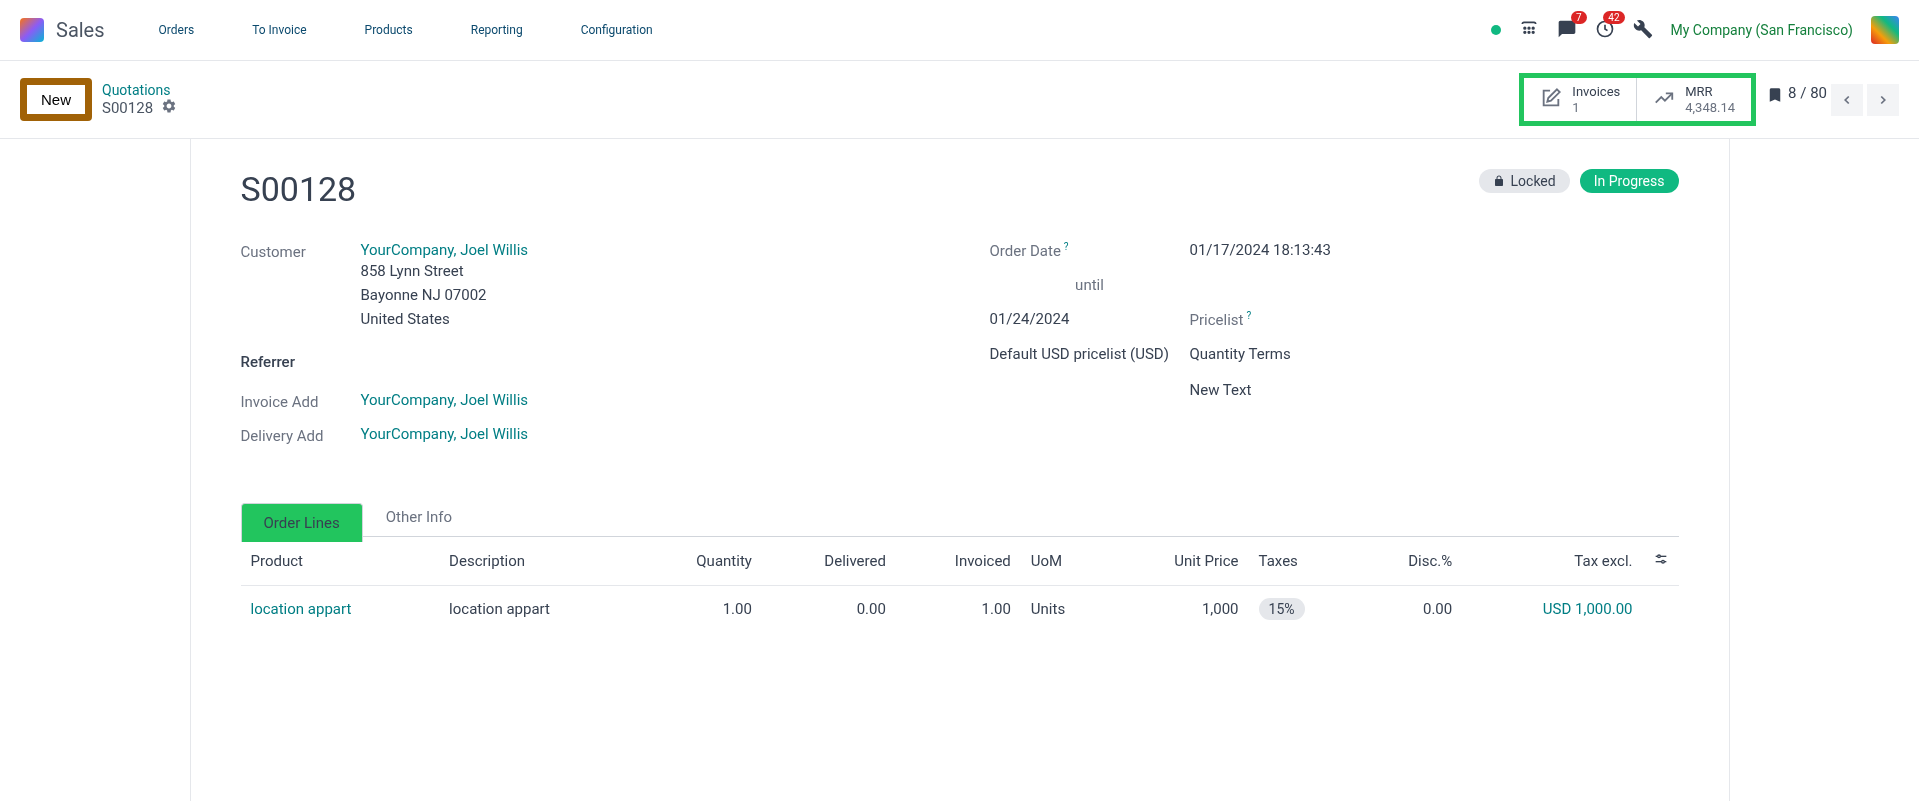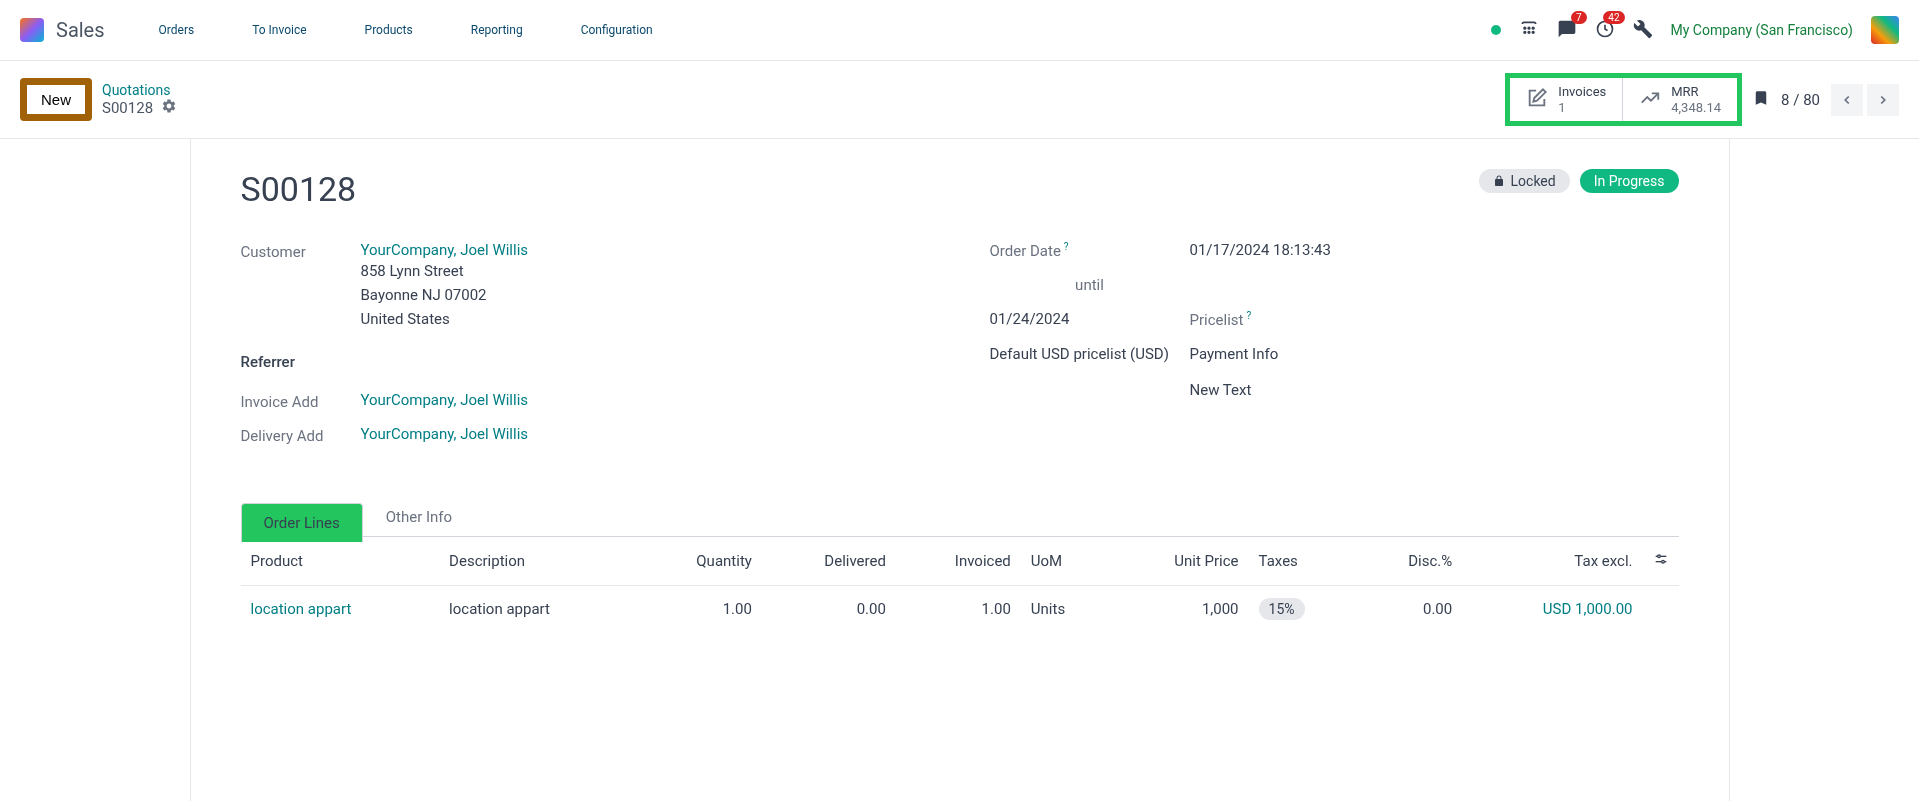--- a/index.html
+++ b/index.html
@@ -26,21 +26,21 @@
 .breadcrumb .parent { color: #017e84; font-size: 14px; }
 .breadcrumb .current { color: #4b5563; font-size: 15px; display: flex; align-items: center; gap: 8px; }
 .gear { color: #6b7280; cursor: pointer; }
 .stat-buttons { margin-left: auto; display: flex; border: 5px solid #22c55e; border-radius: 0; overflow: hidden; }
 .stat-btn { display: flex; align-items: center; gap: 10px; padding: 6px 16px; cursor: pointer; }
 .stat-btn + .stat-btn { border-left: 1px solid #d1d5db; }
 .stat-btn .stat-icon { color: #6b7280; }
 .stat-btn .stat-text { display: flex; flex-direction: column; font-size: 13px; line-height: 1.2; }
 .stat-btn .stat-label { color: #374151; }
 .stat-btn .stat-val { color: #6b7280; }
-.pager-area { margin-left: auto; display: flex; align-items: center; gap: 11px; }
+.pager-area { margin-left: auto; display: flex; gap: 4px; }
 .bookmark-icon { color: #374151; cursor: pointer; }
 .pager-text { font-size: 15px; color: #374151; }
 .pager-btns { display: flex; }
 .pager-btn { width: 32px; height: 32px; background: #f3f4f6; display: flex; align-items: center; justify-content: center; cursor: pointer; color: #6b7280; }
 .pager-btn + .pager-btn { margin-left: 4px; }
 
 
 .sheet { max-width: 1540px; margin: 0 auto; padding: 30px 50px 0 50px; border-left: 1px solid #e5e7eb; border-right: 1px solid #e5e7eb; position: relative; min-height: 720px; }
 .sheet-header { display: flex; align-items: flex-start; justify-content: space-between; margin-bottom: 32px; }
 .rec-title { font-size: 34px; color: #374151; font-weight: 400; }
@@ -241,21 +241,21 @@
       </div>
       <div class="col2-row">
         <div class="col2-label center">until</div>
       </div>
       <div class="col2-row">
         <div class="col2-label" style="color:#374151;">01/24/2024</div>
         <div class="col2-value" style="color:#6b7280;"><span>Pricelist</span><span class="help-q">?</span></div>
       </div>
       <div class="col2-row">
         <div class="col2-label" style="color:#374151;">Default USD pricelist (USD)</div>
-        <div class="col2-value" style="color:#374151;">Payment Info</div>
+        <div class="col2-value" style="color:#374151;">Quantity Terms</div>
       </div>
       <div class="col2-row" style="margin-top:18px;">
         <div class="col2-label"></div>
         <div class="col2-value">New Text</div>
       </div>
     </div>
   </div>
 
   <div class="tabs">
     <div class="tab active">Order Lines</div>

